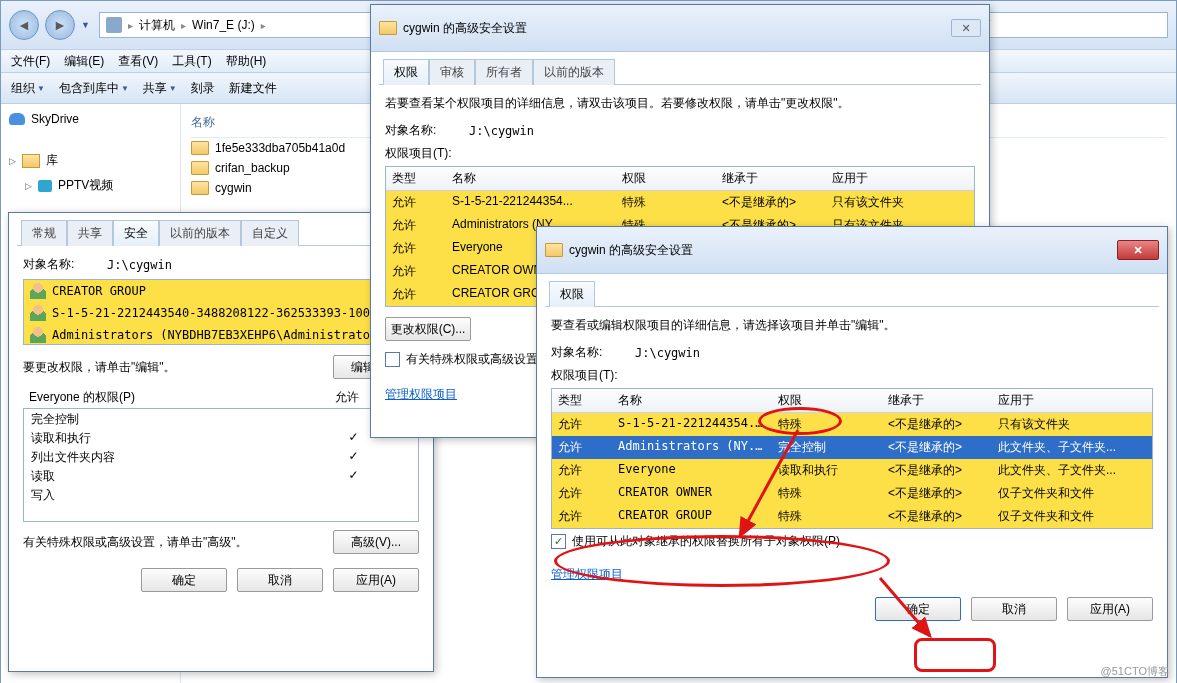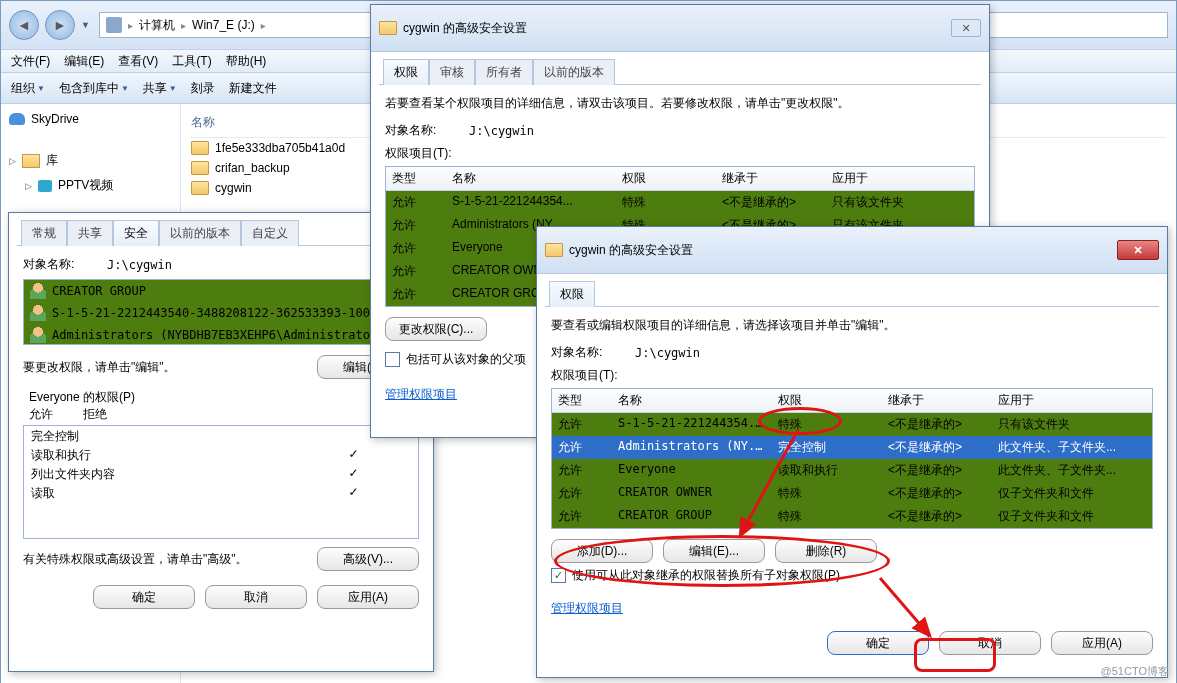--- a/index.html
+++ b/index.html
@@ -81,40 +81,40 @@
     display:flex;align-items:center;justify-content:center; border-radius: 2px; font-size: 11px;
   }
   .dlg-body { padding: 10px 14px; }
   .tabstrip { display:flex; gap:0; border-bottom: 1px solid #b3c7df; margin: -4px -6px 10px; padding: 0 4px;}
   .tab { padding: 4px 10px; border: 1px solid #b3c7df; border-bottom: none; background: linear-gradient(#f8fbff,#e6eff9); position:relative; top:1px;}
   .tab.inactive { background: #eaeef5; color:#444; }
   .field-row { display:flex; gap: 14px; margin: 6px 0; align-items:center; }
   .field-label { width: 70px; }
   .mono { font-family: Consolas, monospace; }
   .listbox {
-    border: 1px solid #9cb4d1; background:#4d7c0f; margin-top:4px;
+    border: 1px solid #9cb4d1; background:#fde047; margin-top:4px;
   }
   .listbox-header { display:flex; background: linear-gradient(#fdfdfd,#eef2f8); border-bottom:1px solid #c6d4e6;}
   .listbox-header > div, .listbox-row > div { padding: 3px 6px; overflow:hidden; white-space:nowrap; text-overflow:ellipsis; box-sizing:border-box;}
   .listbox-row { display:flex; }
   .listbox-row.sel { background:#2f6ec8; color:#fff; }
   .btn {
     min-width: 80px; height: 22px; background: linear-gradient(#fdfdfd,#e6e6e6); border: 1px solid #9a9a9a;
-    display:inline-flex; align-items:center; justify-content:center; padding: 0 10px; border-radius:8px;
+    display:inline-flex; align-items:center; justify-content:center; padding: 0 2px; border-radius:2px;
   }
   .btn-row { display:flex; gap:10px; margin-top:10px;}
   .link { color:#0a5ecf; text-decoration: underline; cursor:pointer; }
   .chk { display:flex; align-items:center; gap:6px; margin:4px 0;}
   .chkbox { width:13px; height:13px; border:1px solid #5a7aa6; background:#fff; display:inline-flex; align-items:center; justify-content:center;}
   .chkbox.checked::after { content:"✓"; color:#2a6e2a; font-size:11px; line-height:1;}
   .red-oval { position:absolute; border:3px solid #e01414; border-radius: 50%/50%; pointer-events:none;}
   .red-rrect { position:absolute; border:3px solid #e01414; border-radius: 8px; pointer-events:none;}
   .user-icon {width:16px;height:16px;display:inline-block;background:radial-gradient(circle at 50% 30%,#f4c089 35%,transparent 36%),radial-gradient(circle at 50% 90%,#5aa65a 60%,transparent 61%);}  
   .perm-table{border:1px solid #9cb4d1; padding:1px;}
-  .perm-header{display:flex; justify-content:space-between; font-weight:normal; padding:2px 6px;flex-direction:column;}
+  .perm-header{display:flex; justify-content:space-between; font-weight:normal; padding:2px 6px;}
   .perm-row{display:flex; justify-content:space-between; padding:1px 6px;}
   .tick{font-family: "Segoe UI Symbol"; color:#000;}
   .watermark{position:absolute; right:8px; bottom:4px; color:#999; font-size:11px;}
   svg.arrow{position:absolute; pointer-events:none;}
 </style>
 </head>
 <body>
 
 <div class="explorer">
   <div class="exp-top">
@@ -264,20 +264,27 @@
             <span></span>
           </span>
         </div>
       <div class="perm-row">
           <span>读取</span>
           <span style="width:80px;display:flex;justify-content:space-around">
             <span class="tick">✓</span>
             <span></span>
           </span>
         </div>
+      <div class="perm-row">
+          <span>写入</span>
+          <span style="width:80px;display:flex;justify-content:space-around">
+            <span></span>
+            <span></span>
+          </span>
+        </div>
     </div>
     <div class="field-row" style="justify-content:space-between; margin-top:8px;">
       <span style="max-width:240px">有关特殊权限或高级设置，请单击"高级"。</span>
       <span class="btn">高级(V)...</span>
     </div>
     <div class="btn-row" style="justify-content:flex-end; margin-top:14px;">
       <span class="btn">确定</span>
       <span class="btn">取消</span>
       <span class="btn">应用(A)</span>
     </div>
@@ -339,21 +346,21 @@
       <div class="listbox-row">
           <div style="width:60px">允许</div>
           <div style="width:170px">CREATOR GROU</div>
         </div>
     </div>
     <div class="btn-row">
       <span class="btn">更改权限(C)...</span>
     </div>
     <div class="chk" style="margin-top:10px;">
       <span class="chkbox"></span>
-      <span>包括可从该对象的父项</span>
+      <span>有关特殊权限或高级设置</span>
     </div>
     <div class="link" style="margin-top:18px">管理权限项目</div>
   </div>
 </div>
 
 <div class="dialog" style="left:536px; top:226px; width:630px; height:450px;">
   <div class="dlg-titlebar">
     <span class="folder-icon"></span>
     <span class="dlg-title">cygwin 的高级安全设置</span>
     <span class="close-red">✕</span>
@@ -405,25 +412,20 @@
           <div style="flex:1">仅子文件夹和文件</div>
         </div>
       <div class="listbox-row">
           <div style="width:60px">允许</div>
           <div class="mono" style="width:160px">CREATOR GROUP</div>
           <div style="width:110px">特殊</div>
           <div style="width:110px">&lt;不是继承的&gt;</div>
           <div style="flex:1">仅子文件夹和文件</div>
         </div>
     </div>
-    <div class="btn-row">
-      <span class="btn">添加(D)...</span>
-      <span class="btn">编辑(E)...</span>
-      <span class="btn">删除(R)</span>
-    </div>
     <div class="chk">
       <span class="chkbox checked"></span>
       <span>使用可从此对象继承的权限替换所有子对象权限(P)</span>
     </div>
     <div class="link" style="margin-top:16px">管理权限项目</div>
     <div class="btn-row" style="justify-content:flex-end; margin-top:14px;">
       <span class="btn" style="border:1px solid #2a6ec6">确定</span>
       <span class="btn">取消</span>
       <span class="btn">应用(A)</span>
     </div>

